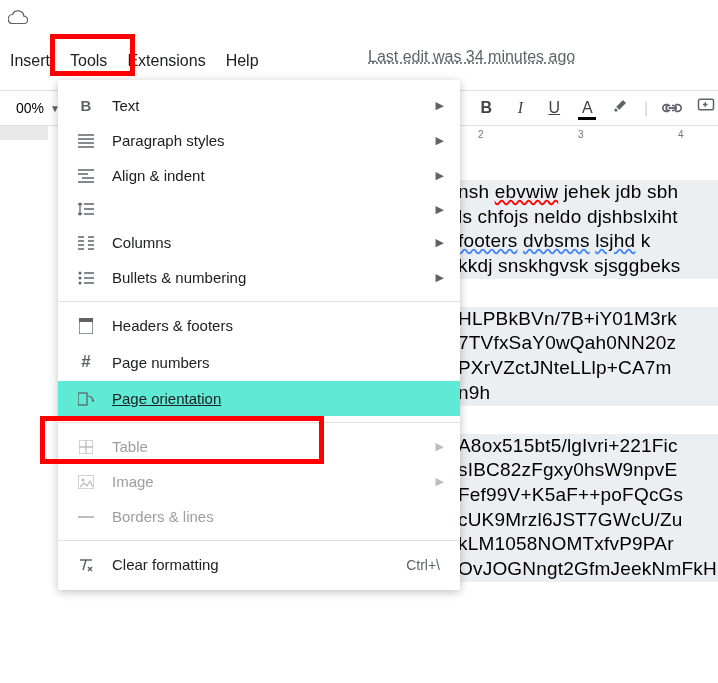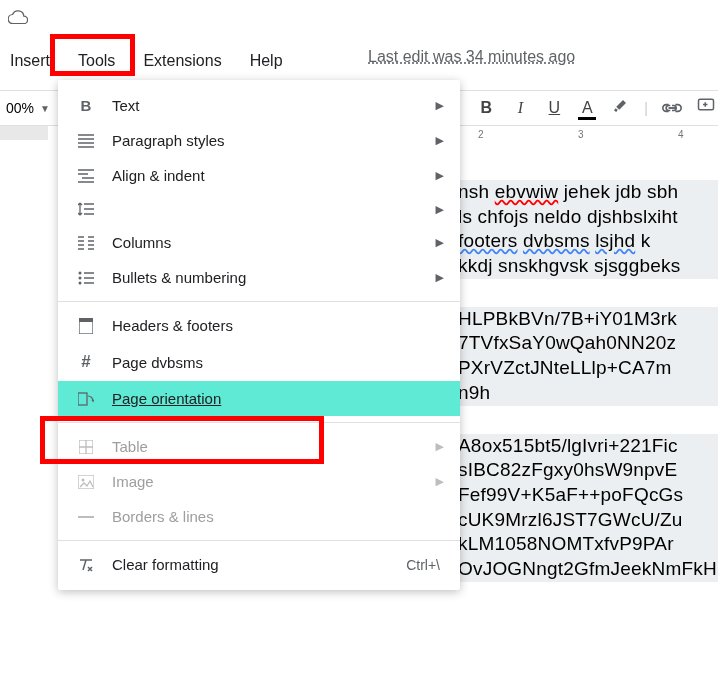--- a/index.html
+++ b/index.html
@@ -1,26 +1,26 @@
 <!DOCTYPE html>
 <html><head>
 <meta charset="utf-8">
 <style>
   * { box-sizing: border-box; margin: 0; padding: 0; }
   body { font-family: Arial, sans-serif; font-size: 14px; background: #fff; width: 718px; height: 683px; overflow: hidden; position: relative; }
   
   .cloud-icon { position: absolute; top: 10px; left: 8px; color: #5f6368; }
   
-  .menubar { position: absolute; top: 46px; left: 0; display: flex; align-items: center; gap: 8px; font-size: 16px; color: #202124; justify-content: flex-end; }
+  .menubar { position: absolute; top: 46px; left: 0; display: flex; align-items: center; gap: 0; font-size: 16px; color: #202124; justify-content: flex-end; }
   .menubar-item { padding: 6px 10px; cursor: pointer; }
   
   .last-edit { position: absolute; top: 48px; left: 368px; color: #5f6368; text-decoration: dotted underline; font-size: 16px; }
   
   .toolbar { position: absolute; top: 90px; left: 0; width: 100%; height: 36px; border-top: 1px solid #e0e0e0; border-bottom: 1px solid #e0e0e0; display: flex; align-items: center; }
-  .zoom { margin-left: 6px; font-size: 14px; display: flex; align-items: center; gap: 6px; }
+  .zoom { margin-left: 16px; font-size: 14px; display: flex; align-items: center; gap: 6px; }
   .zoom-caret { font-size: 10px; color: #5f6368; }
   
   .toolbar-right { position: absolute; right: 2px; display: flex; align-items: center; gap: 14px; }
   .tb-btn { width: 20px; text-align: center; color: #444; cursor: pointer; font-size: 16px; }
   .bold-b { font-weight: bold; }
   .italic-i { font-style: italic; font-family: Georgia, serif; }
   .underline-u { text-decoration: underline; }
   .text-color { position: relative; display: inline-block; width: 18px; }
   .text-color-a { font-weight: normal; }
   .text-color-bar { position: absolute; bottom: -3px; left: 0; width: 18px; height: 3px; background: #000; }
@@ -170,21 +170,21 @@
           <rect x="0" y="0" width="14" height="16" fill="none" stroke="#5f6368" stroke-width="1.3"></rect>
           <rect x="0" y="0" width="14" height="4" fill="#5f6368"></rect>
         </svg>
       </span>
     <span>Headers &amp; footers</span>
   </div>
   <div class="menu-item">
     <span class="menu-icon">
         <b style="font-size:17px">#</b>
       </span>
-    <span>Page dvbsms</span>
+    <span>Page numbers</span>
   </div>
   <div class="menu-item hovered">
     <span class="menu-icon">
         <svg width="16" height="16">
           <rect x="0" y="2" width="9" height="12" fill="none" stroke="#5f6368" stroke-width="1.3"></rect>
           <path d="M10 5a5 5 0 015 5l-1-1m1 1l1-1" fill="none" stroke="#5f6368" stroke-width="1.2"></path>
         </svg>
       </span>
     <span>Page orientation</span>
   </div>

